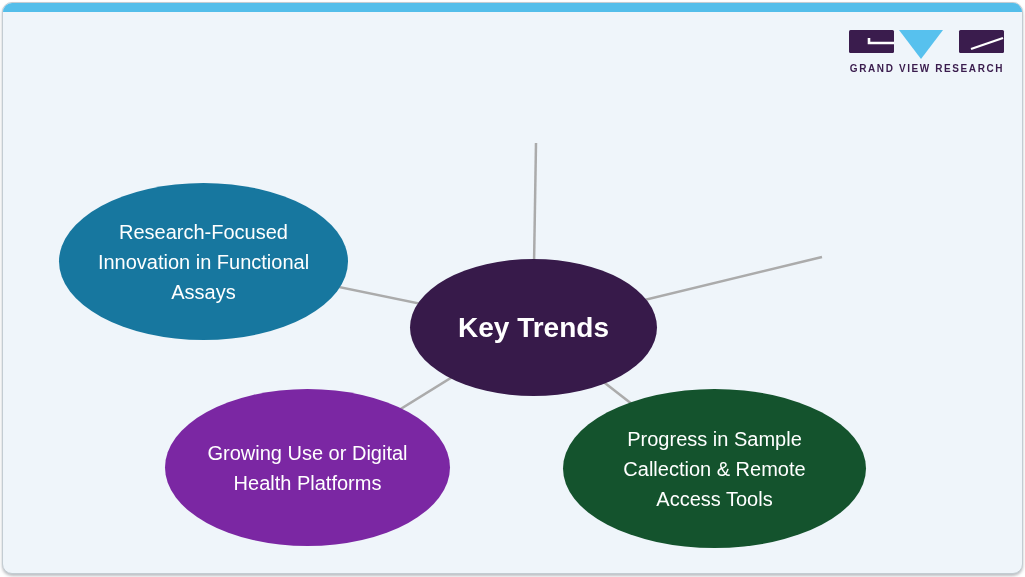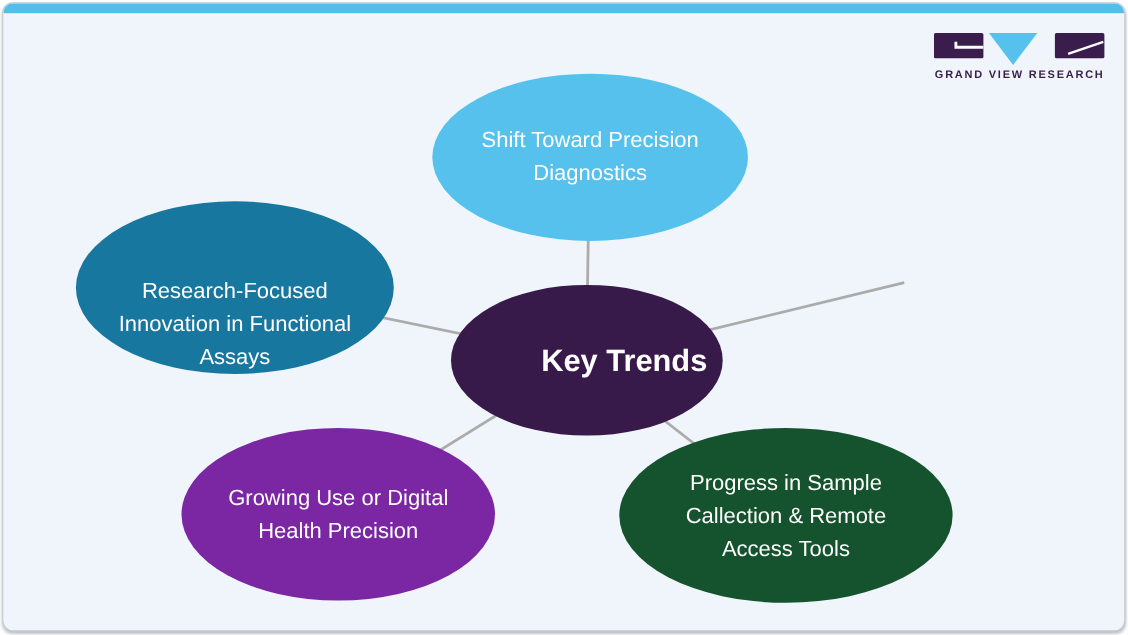--- a/index.html
+++ b/index.html
@@ -69,21 +69,21 @@
     font-size: 20px;
     line-height: 1.5;
     padding: 0 14px;
   }
   .hub .label {
     font-size: 28px;
     font-weight: bold;
     line-height: 1.2;
   }
   .node-top          { left: 390px; top: 64px;  width: 287px; height: 152px; }
-  .node-left         { left: 66px;  top: 180px; width: 289px; height: 157px; align-items: flex-end; }
+  .node-left         { left: 56px;  top: 180px; width: 289px; height: 157px; }
   .node-right        { left: 674px; top: 174px; width: 290px; height: 161px; }
   .node-bottom-left  { left: 162px; top: 386px; width: 285px; height: 157px; }
   .node-bottom-right { left: 560px; top: 386px; width: 303px; height: 159px; }
   .hub               { left: 407px; top: 256px; width: 247px; height: 137px; }
 </style>
 </head>
 <body>
 
 <div class="stage">
   <div class="frame" style="background: rgb(239, 245, 250);">
@@ -93,44 +93,40 @@
     <svg class="connectors" viewBox="0 0 1019 570">
       <g stroke="#ABABAB" stroke-width="2.5">
         <line x1="530" y1="324" x2="533" y2="140"></line>
         <line x1="530" y1="324" x2="210" y2="258"></line>
         <line x1="530" y1="324" x2="819" y2="254"></line>
         <line x1="530" y1="324" x2="304" y2="464"></line>
         <line x1="530" y1="324" x2="711" y2="465"></line>
       </g>
     </svg>
 
-    <div class="node node-top" style="background: rgb(87, 193, 238);">
-      <span class="label">Shift Toward Precision
-Diagnostics</span>
-    </div>
 
 
     <div class="node node-bottom-right" style="background: #14532d;">
       <span class="label">Progress in Sample
 Callection &amp; Remote
 Access Tools</span>
     </div>
 
     <div class="node node-bottom-left" style="background: rgb(123, 39, 163);">
       <span class="label">Growing Use or Digital
-Health Precision</span>
+Health Platforms</span>
     </div>
 
     <div class="node node-left" style="background: rgb(23, 119, 159);">
       <span class="label">Research-Focused
 Innovation in Functional
 Assays</span>
     </div>
 
-    <div class="node hub" style="background: rgb(55, 26, 74); justify-content: flex-end;">
+    <div class="node hub" style="background: rgb(55, 26, 74);">
       <span class="label">Key Trends</span>
     </div>
 
     <div class="logo">
       <svg width="156" height="30" viewBox="0 0 156 30">
         <rect x="0" y="0" width="45" height="23" rx="1.5" fill="#3A1C4D"></rect>
         <path d="M45 13 H20 V8" stroke="#ffffff" stroke-width="2.6" fill="none"></path>
         <polygon points="50,0 94,0 72,29" fill="#57C1EE"></polygon>
         <rect x="110" y="0" width="45" height="23" rx="1.5" fill="#3A1C4D"></rect>
         <path d="M154 8 L122 19" stroke="#ffffff" stroke-width="2.2" fill="none"></path>

